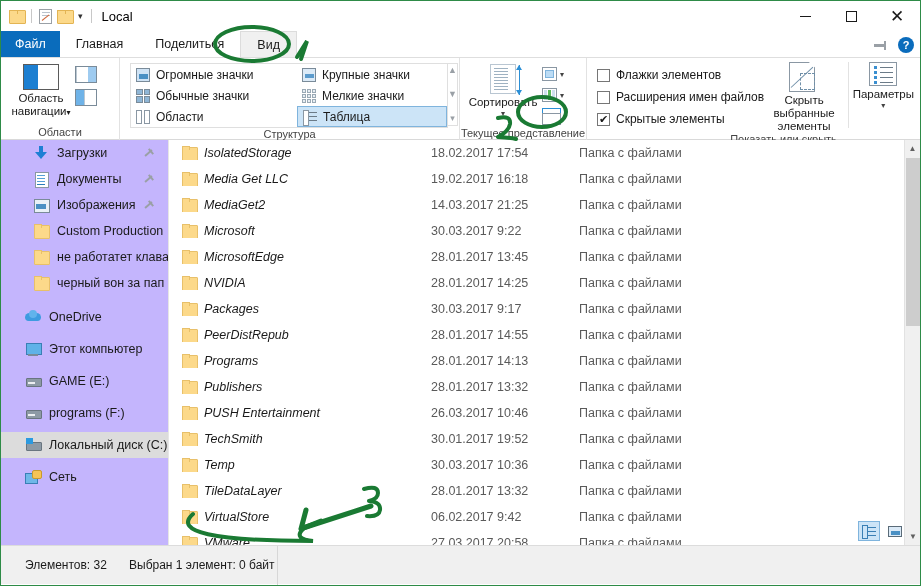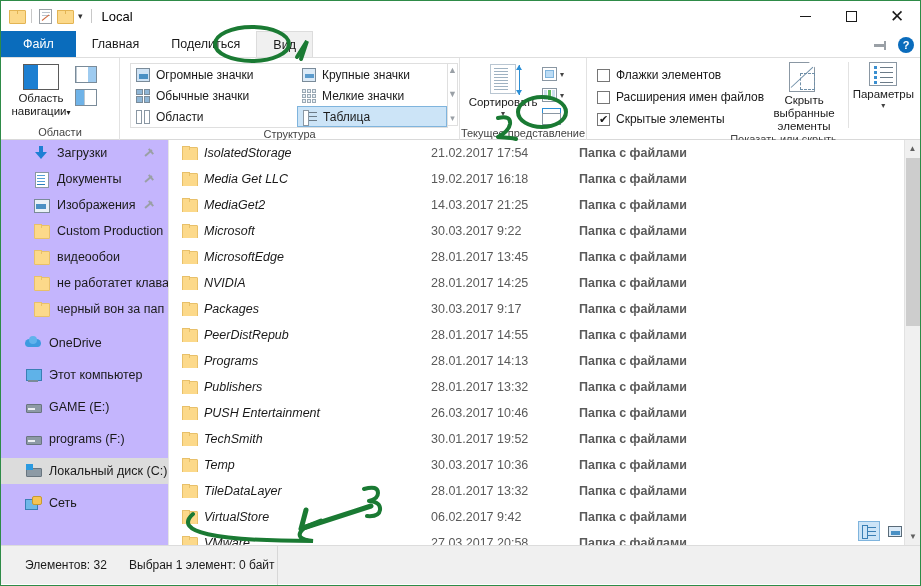--- a/index.html
+++ b/index.html
@@ -72,21 +72,21 @@
   .tabstrip {
     position: relative;
     height: 27px;
     background: #fff;
     display: flex;
     align-items: stretch;
     border-bottom: 1px solid #dedede;
   }
   .tab-file {
     background: #0a6cbc; color: #fff;
-    padding: 0 22px; display:flex; align-items:center;
+    padding: 0 14px; display:flex; align-items:center;
     font-size: 12.5px;
   }
   .tab {
     padding: 0 16px; display:flex; align-items:center;
     font-size: 12.5px; color:#1a1a1a;
   }
   .tab.active {
     background: #f0f0f0;
     border-left: 1px solid #dcdcdc; border-right: 1px solid #dcdcdc;
     border-top: 1px solid #dcdcdc;
@@ -280,21 +280,21 @@
 
   
   .filelist {
     position: relative; flex: 1; height: 405px; overflow:hidden; background:#fff;
   }
   .frow {
     height: 26px; display:flex; align-items:center; font-size:12.5px; color:#1a1a1a;
   }
   .fname { width: 262px; display:flex; align-items:center; gap:7px; padding-left:12px; white-space:nowrap; overflow:hidden;font-style:italic;}
   .fdate { width: 148px; color:#5a5a5a; }
-  .ftype { width: 130px; color:#5a5a5a; white-space:nowrap; overflow:hidden;font-weight:bold;}
+  .ftype { width: 130px; color:#5a5a5a; white-space:nowrap; overflow:hidden;}
   .fsize { width: 66px; text-align:right; color:#5a5a5a; padding-right:6px;}
   .f-ico { width:16px; height:14px; position:relative; flex:none;}
   .f-ico.folder::before{content:"";position:absolute;left:1px;top:1px;width:14px;height:12px;background:#fcd98a;border:1px solid #e8c06a;border-radius:1px;}
   .f-ico.folder::after{content:"";position:absolute;left:1px;top:0px;width:6px;height:3px;background:#fcd98a;border:1px solid #e8c06a;border-bottom:none;}
 
   
   .vscroll {
     position:absolute; right:0; top:0; width:16px; height:405px; background:#f0f0f0;
     border-left:1px solid #e2e2e2;
   }
@@ -528,24 +528,20 @@
         <span class="ni-ico pic"></span>
         <span>Изображения</span>
         <span class="pin"></span>
       </div>
       <div class="nav-item indent">
         <span class="ni-ico folder"></span>
         <span>Custom Production</span>
       </div>
       <div class="nav-item indent">
         <span class="ni-ico folder"></span>
-        <span>видеообои</span>
-      </div>
-      <div class="nav-item indent">
-        <span class="ni-ico folder"></span>
         <span>не работатет клава</span>
       </div>
       <div class="nav-item indent">
         <span class="ni-ico folder"></span>
         <span>черный вон за пап</span>
       </div>
       <div class="nav-item" style="margin-top:8px;">
         <span class="ni-ico cloud"></span>
         <span>OneDrive</span>
       </div>
@@ -571,21 +567,21 @@
       </div>
     </div>
 
     <div class="filelist">
 
       <div class="frow">
         <span class="fname">
             <span class="f-ico folder"></span>
             <span>IsolatedStorage</span>
           </span>
-        <span class="fdate">21.02.2017 17:54</span>
+        <span class="fdate">18.02.2017 17:54</span>
         <span class="ftype">Папка с файлами</span>
         <span class="fsize"></span>
       </div>
       <div class="frow">
         <span class="fname">
             <span class="f-ico folder"></span>
             <span>Media Get LLC</span>
           </span>
         <span class="fdate">19.02.2017 16:18</span>
         <span class="ftype">Папка с файлами</span>

